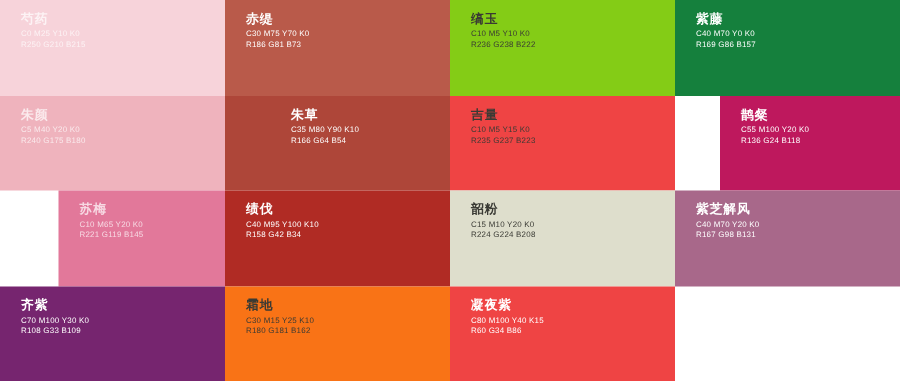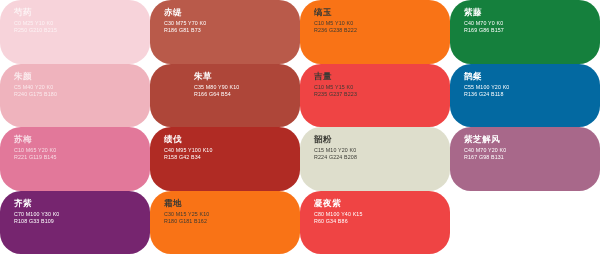--- a/index.html
+++ b/index.html
@@ -19,21 +19,20 @@
     grid-template-rows: repeat(4, 1fr);
     width: 600px;
     height: 254px;
     gap: 0;
   }
   .swatch {
     position: relative;
     box-sizing: border-box;
     padding: 7px 0 0 14px;
     overflow: hidden;
-    border-radius: 21px;
   }
   .swatch-name {
     font-size: 8.5px;
     line-height: 10px;
     letter-spacing: 0.6px;
     margin: 0 0 3px 0;
     font-weight: bold;
     white-space: nowrap;
   }
   .swatch-cmyk, .swatch-rgb {
@@ -61,21 +60,21 @@
     <div class="swatch faint-text" style="background-color: rgb(247, 211, 218);">
       <div class="swatch-name">芍药</div>
       <div class="swatch-cmyk">C0 M25 Y10 K0</div>
       <div class="swatch-rgb">R250 G210 B215</div>
     </div>
     <div class="swatch light-text" style="background-color: rgb(185, 90, 74);">
       <div class="swatch-name">赤缇</div>
       <div class="swatch-cmyk">C30 M75 Y70 K0</div>
       <div class="swatch-rgb">R186 G81 B73</div>
     </div>
-    <div class="swatch dark-text" style="background-color: #f97316;">
+    <div class="swatch dark-text" style="background-color: #84cc16;">
       <div class="swatch-name">缟玉</div>
       <div class="swatch-cmyk">C10 M5 Y10 K0</div>
       <div class="swatch-rgb">R236 G238 B222</div>
     </div>
     <div class="swatch light-text" style="background-color: #15803d;">
       <div class="swatch-name">紫藤</div>
       <div class="swatch-cmyk">C40 M70 Y0 K0</div>
       <div class="swatch-rgb">R169 G86 B157</div>
     </div>
     <div class="swatch faint-text" style="background-color: rgb(239, 179, 189);">
@@ -86,26 +85,26 @@
     <div class="swatch light-text" style="background-color: rgb(174, 70, 57); padding-left: 44px;">
       <div class="swatch-name">朱草</div>
       <div class="swatch-cmyk">C35 M80 Y90 K10</div>
       <div class="swatch-rgb">R166 G64 B54</div>
     </div>
     <div class="swatch dark-text" style="background-color: #ef4444;">
       <div class="swatch-name">吉量</div>
       <div class="swatch-cmyk">C10 M5 Y15 K0</div>
       <div class="swatch-rgb">R235 G237 B223</div>
     </div>
-    <div class="swatch light-text" style="background-color: #0369a1;">
+    <div class="swatch light-text" style="background-color: #be185d; margin-left: 30px;">
       <div class="swatch-name">鹊粲</div>
       <div class="swatch-cmyk">C55 M100 Y20 K0</div>
       <div class="swatch-rgb">R136 G24 B118</div>
     </div>
-    <div class="swatch faint-text" style="background-color: rgb(226, 120, 154);">
+    <div class="swatch faint-text" style="background-color: rgb(226, 120, 154); margin-left: 39px;">
       <div class="swatch-name">苏梅</div>
       <div class="swatch-cmyk">C10 M65 Y20 K0</div>
       <div class="swatch-rgb">R221 G119 B145</div>
     </div>
     <div class="swatch light-text" style="background-color: rgb(176, 43, 36);">
       <div class="swatch-name">绩伐</div>
       <div class="swatch-cmyk">C40 M95 Y100 K10</div>
       <div class="swatch-rgb">R158 G42 B34</div>
     </div>
     <div class="swatch dark-text" style="background-color: rgb(222, 222, 204);">

